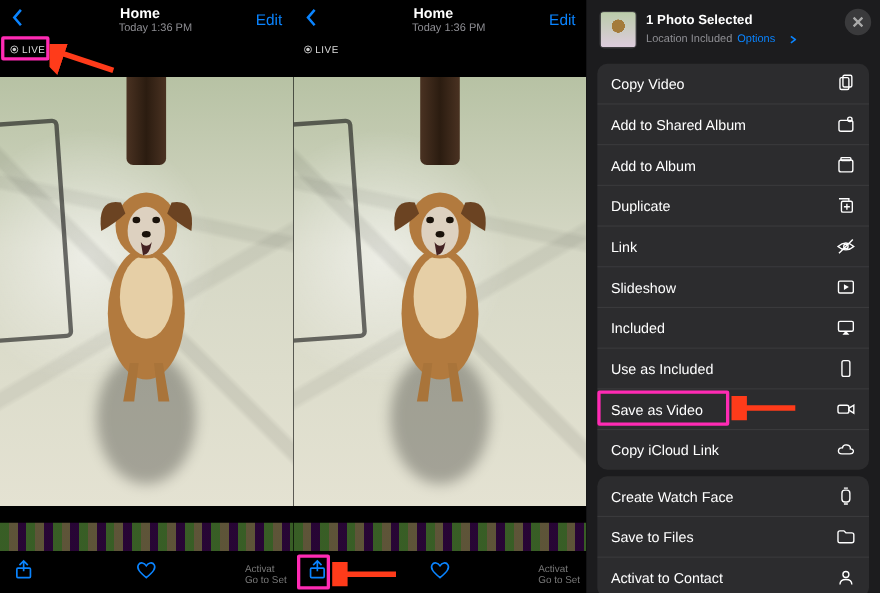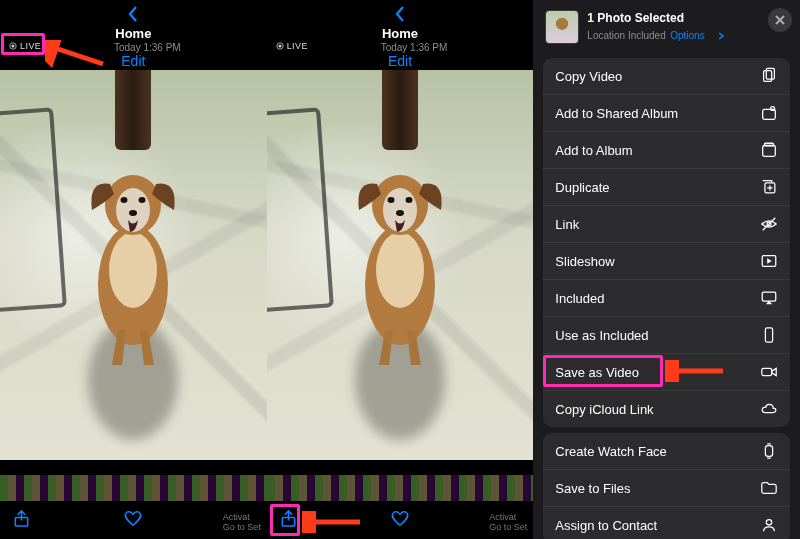--- a/index.html
+++ b/index.html
@@ -1,20 +1,20 @@
 <!DOCTYPE html>
 <html><head>
   <meta charset="utf-8">
   <style>
     * { margin: 0; padding: 0; box-sizing: border-box; font-family: -apple-system, Helvetica, Arial, sans-serif; }
     body { width: 800px; height: 539px; background: #000; overflow: hidden; }
     .stage { display: flex; width: 800px; height: 539px; position: relative; }
     .phone { position: relative; width: 266.666px; height: 539px; background: #000; color: #fff; overflow: hidden; }
 
-    .topbar { display: flex; align-items: center; justify-content: space-between; padding: 5px 10px 2px; flex-direction: column; }
+    .topbar { display: flex; align-items: center; justify-content: space-between; padding: 5px 10px 2px; }
     .back-icon svg { width: 12px; height: 18px; fill: none; stroke: #0a84ff; stroke-width: 2.3; }
     .tb-center { text-align: center; line-height: 1.15; }
     .title { font-size: 13px; font-weight: 600; }
     .subtitle { font-size: 10px; color: #8e8e93; margin-left: 28px; }
     .edit { color: #0a84ff; font-size: 14px; }
 
     .live-wrap { position: absolute; top: 36px; left: 4px; }
     .live-badge { display: inline-flex; align-items: center; gap: 3px; background: rgba(0,0,0,.55); border-radius: 3px; padding: 2px 5px; font-size: 9px; letter-spacing: .05em; color: #ddd; }
 
     .photo { position: absolute; top: 70px; left: 0; right: 0; height: 390px; background: linear-gradient(180deg, #b7c2a4 0%, #d6d8c6 40%, #e4e2d2 100%); overflow: hidden; }
@@ -319,21 +319,21 @@
               <path d="M8 2h4M8 18h4"></path>
             </svg></span>
         </div>
       <div class="row">
           <span>Save to Files</span>
           <span class="ri"><svg viewBox="0 0 20 20">
               <path d="M2 6 Q2 4 4 4 H8 L10 6 H16 Q18 6 18 8 V14 Q18 16 16 16 H4 Q2 16 2 14 Z"></path>
             </svg></span>
         </div>
       <div class="row">
-          <span>Assign to Contact</span>
+          <span>Activat to Contact</span>
           <span class="ri"><svg viewBox="0 0 20 20">
               <circle cx="10" cy="7" r="3"></circle>
               <path d="M4 17 Q4 12 10 12 Q16 12 16 17"></path>
             </svg></span>
         </div>
     </div>
 
     <div class="callout" style="top:355px; left:10px; width:120px; height:32px;"></div>
     <div class="arrow" style="top:360px; left:132px; width:60px; height:22px;">
       <svg viewBox="0 0 60 22">

